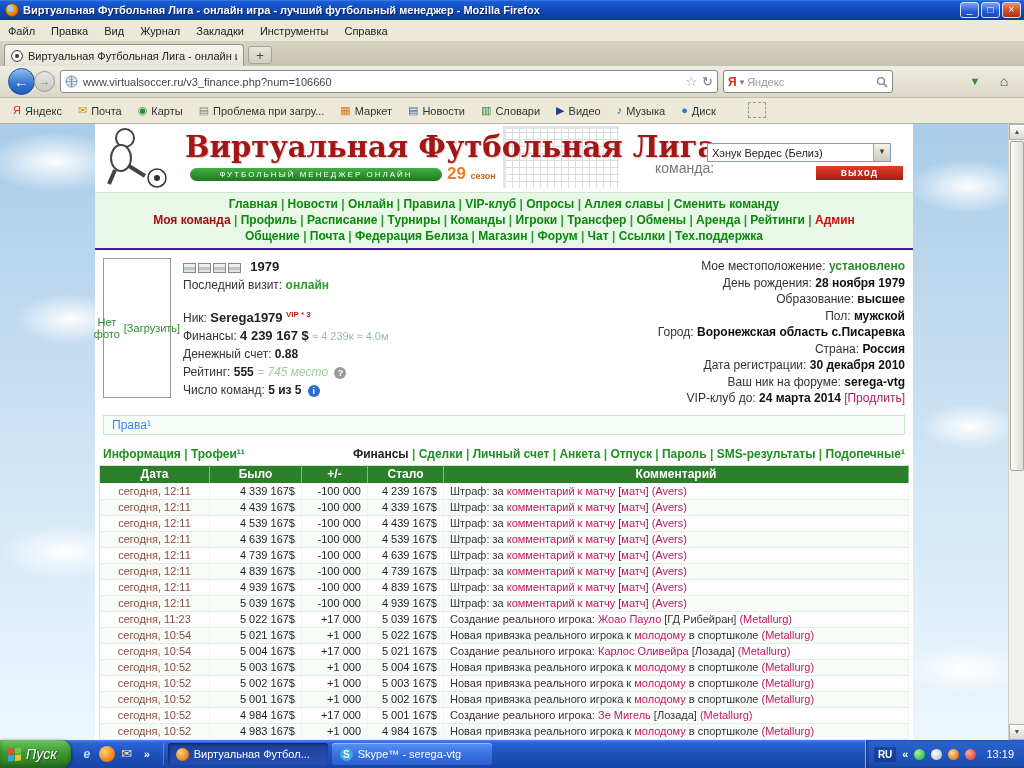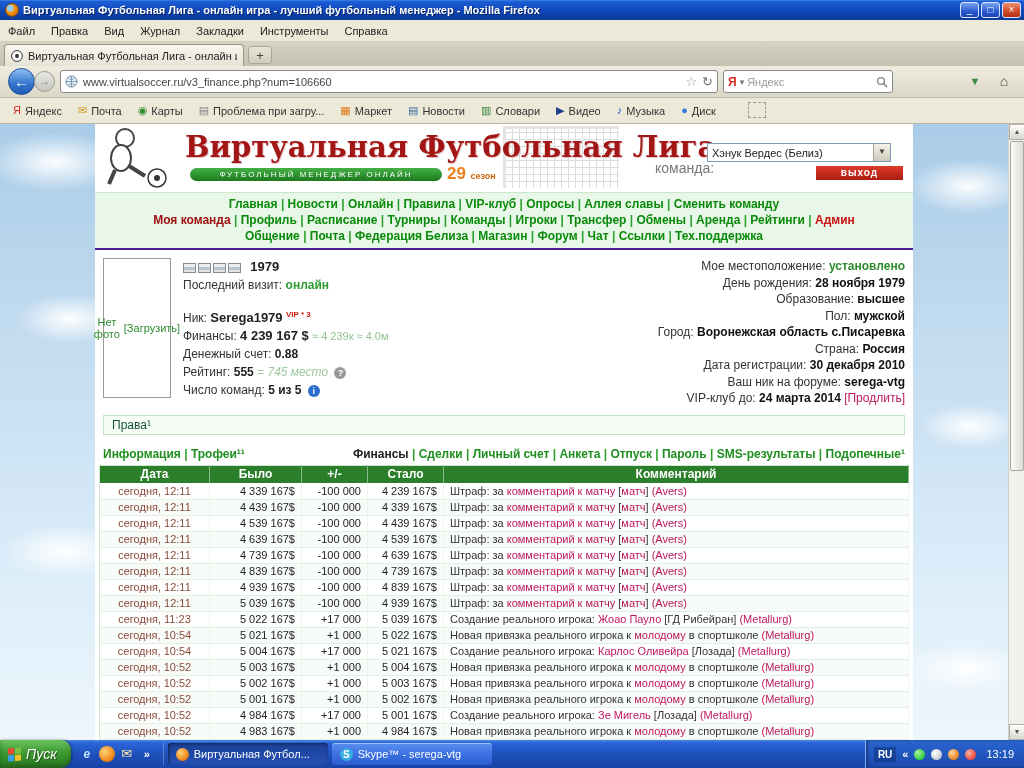--- a/index.html
+++ b/index.html
@@ -122,21 +122,21 @@
   .q-ico, .i-ico { display:inline-block; width:12px; height:12px; border-radius:50%; color:#fff; font-size:9px;
     line-height:12px; text-align:center; vertical-align:middle; margin-left:3px; font-weight:bold; }
   .q-ico { background:#9a9a9a; }
   .i-ico { background:#2a6fd0; }
   .p-right { margin-left:auto; text-align:right; font-size:12px; color:#333; flex:none; }
   .pr-line { line-height:16.5px; white-space:nowrap; }
   .pr-line b { color:#111; }
   .lnk { color:#be185d; cursor:pointer; }
 
   
-  .rights { margin:4px 8px 0; border:1px solid #c5e3c5; background:#f6fcf6; padding:2px 8px; font-size:12px; color:#14532d; }
+  .rights { margin:4px 8px 0; border:1px solid #c5e3c5; background:#f6fcf6; padding:2px 8px; font-size:12px; color:#3b82f6; }
 
   
   .ptabs { display:flex; justify-content:space-between; margin:12px 8px 4px; font-size:12px; font-weight:bold; }
   .ptab-group { white-space:nowrap; }
   .ptab { color:#1f8f1f; cursor:pointer; }
   .ptab-group .ptab:not(:last-child)::after { content:" | "; color:#2aa02a; }
 
   
   table.fin { width:calc(100% - 8px); margin:0 4px; border-collapse:collapse; table-layout:fixed;
     font-size:11px; border:1px solid #cfe7cf; }

